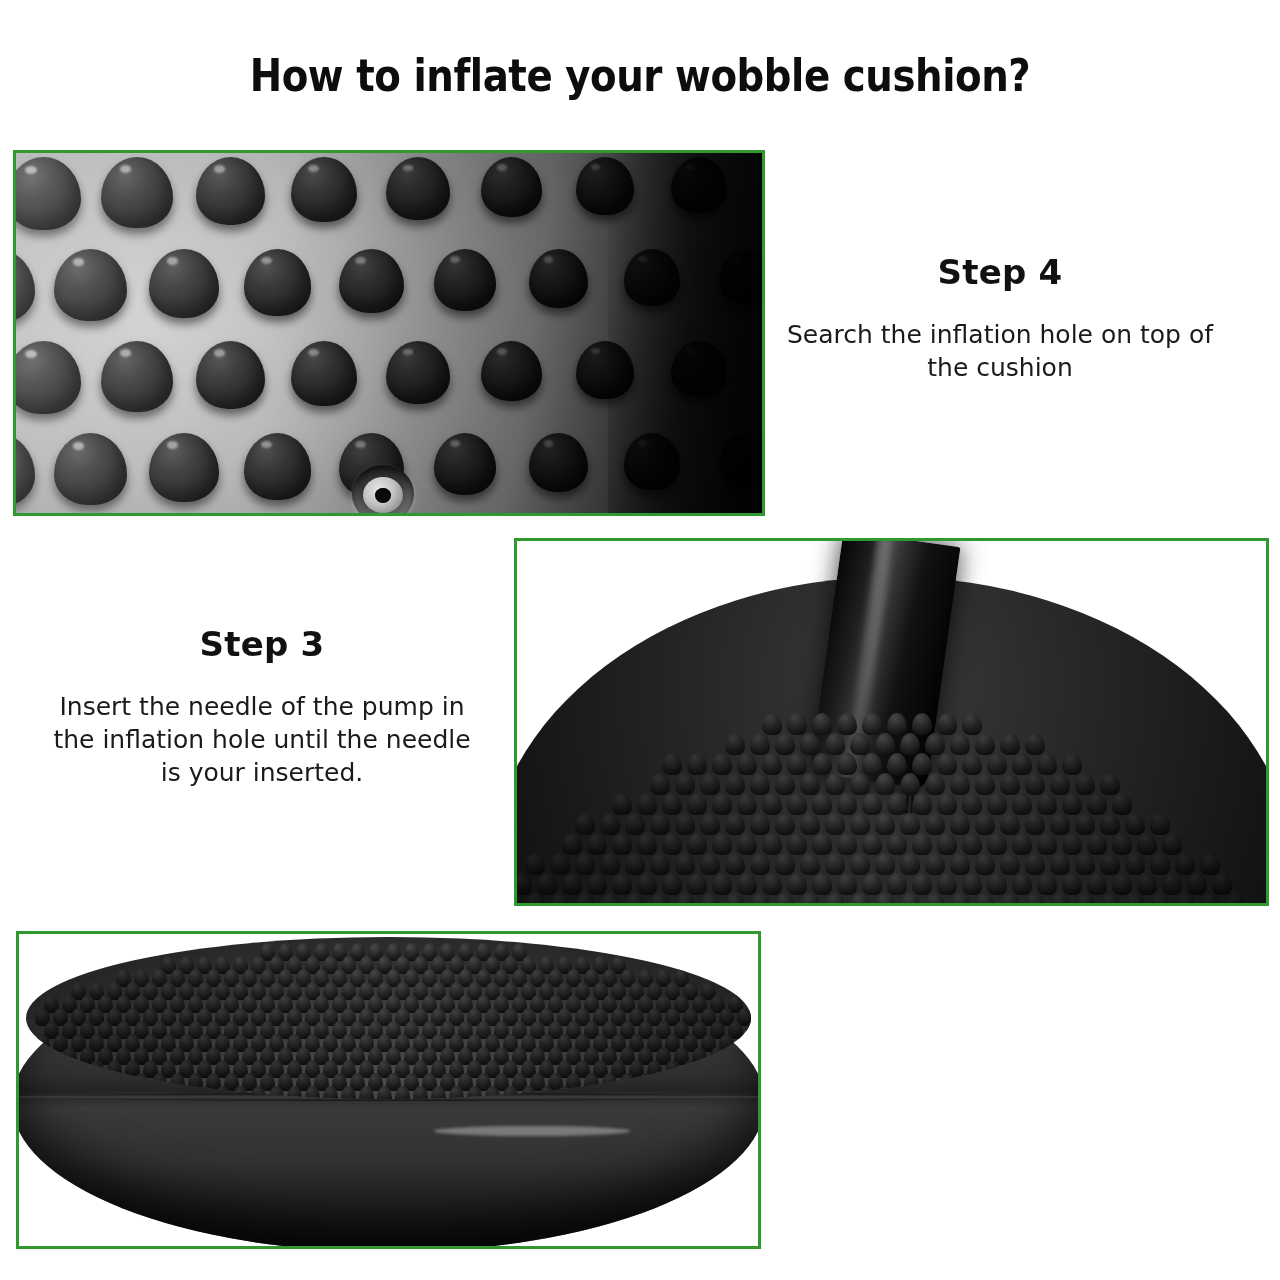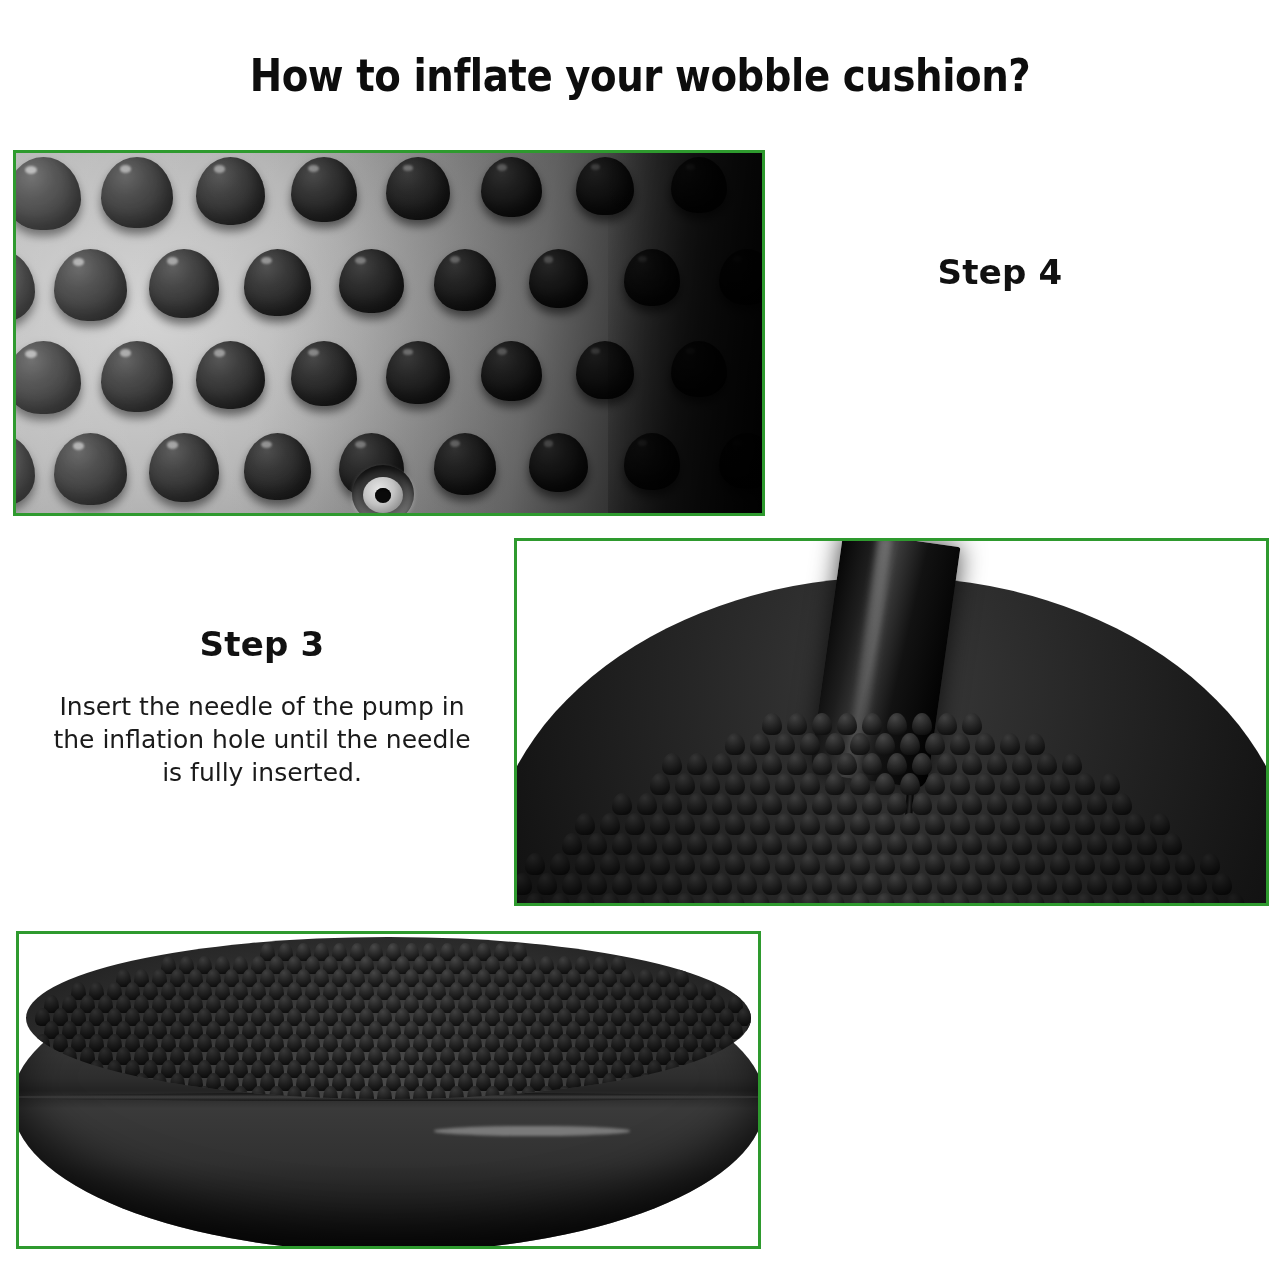--- a/index.html
+++ b/index.html
@@ -868,21 +868,22 @@
             <div class="spike" style="left: 432px; top: 162px; width: 15px; height: 18px; filter: brightness(0.73); z-index: 12;"></div>
             <div class="spike" style="left: 450px; top: 162px; width: 15px; height: 18px; filter: brightness(0.71); z-index: 12;"></div>
             <div class="spike" style="left: 468px; top: 162px; width: 15px; height: 18px; filter: brightness(0.7); z-index: 12;"></div>
           </div>
       </div>
     </div>
   </div>
 
   <div class="step" id="step1">
     <div class="step-title">Step 4</div>
+    <div class="step-body">Search the inflation hole on top of the cushion</div>
   </div>
 
   <div class="step" id="step2">
     <div class="step-title">Step 3</div>
-    <div class="step-body">Insert the needle of the pump in the inflation hole until the needle is fully inserted.</div>
+    <div class="step-body">Insert the needle of the pump in the inflation hole until the needle is your inserted.</div>
   </div>
 
 
 </div>
 
 </body></html>

